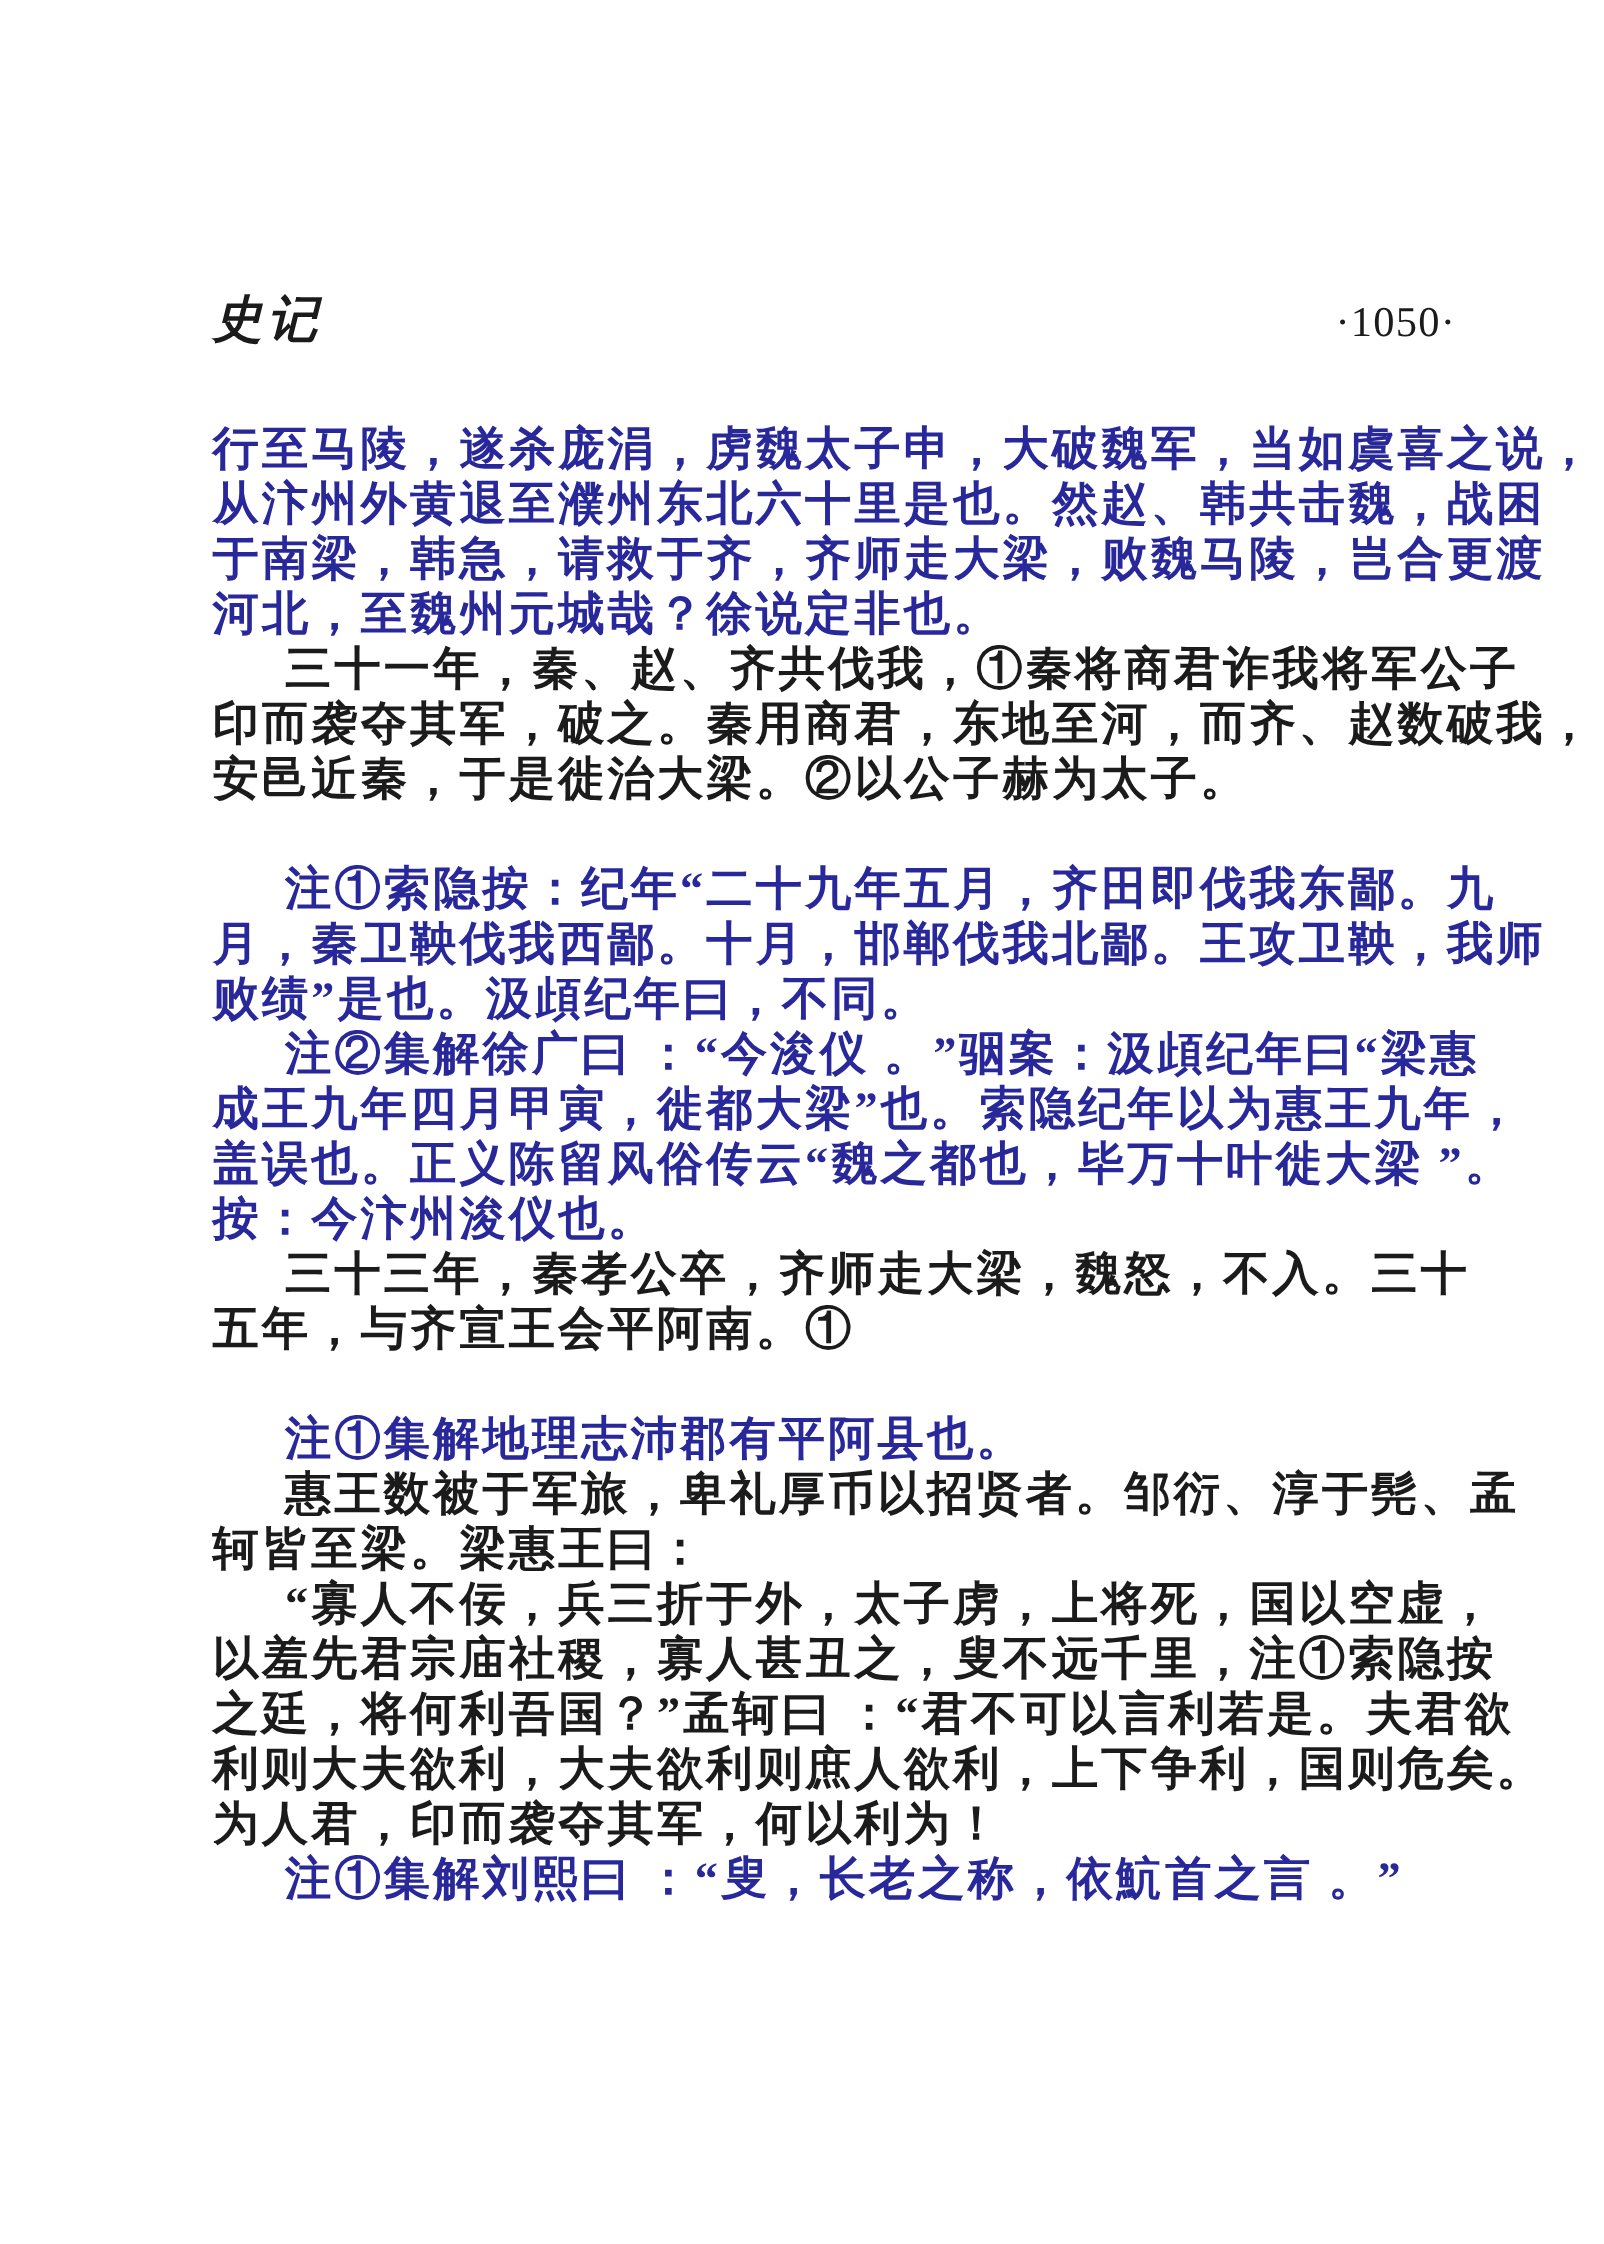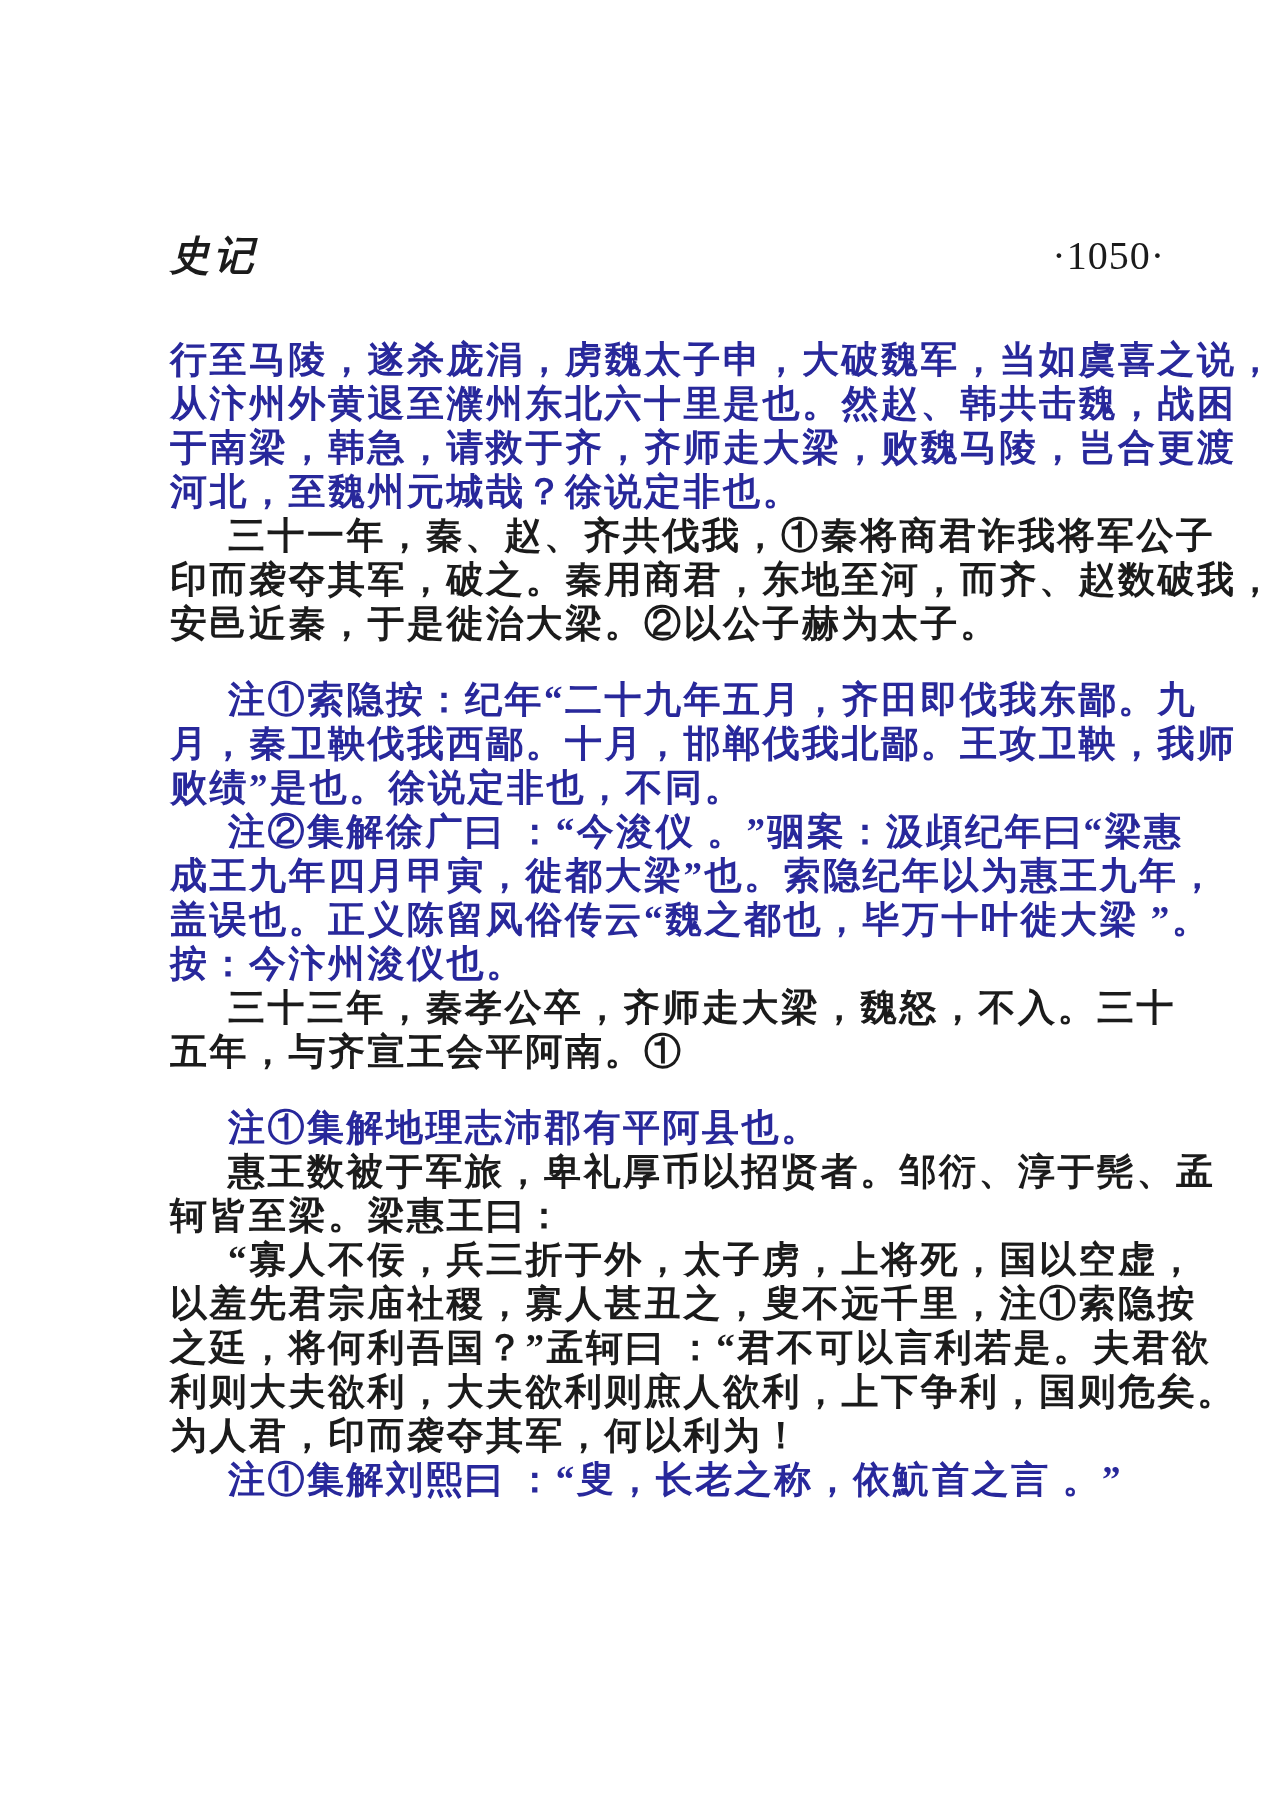--- a/index.html
+++ b/index.html
@@ -25,61 +25,61 @@
     align-items: baseline;
   }
   .book-title {
     font-size: 40px;
     font-style: italic;
     font-weight: bold;
     color: var(--black, #1b1b1b);
     letter-spacing: 4px;
   }
   .page-number {
-    font-size: 40px;
+    font-size: 34px;
     color: var(--black, #1b1b1b);
     letter-spacing: 1px;
   }
   .text-body {
     position: absolute;
     left: 170px;
     top: 338px;
     width: 958px;
     font-weight: bold;
   }
   .line {
     font-size: 37px;
     line-height: 44px;
     letter-spacing: 2.5px;
     white-space: nowrap;
   }
   .line.blue  { color: var(--blue, #28289b); }
   .line.black { color: var(--black, #1b1b1b); }
   .line.indent { padding-left: 58px; }
-  .line.gap { margin-top: 32px; }
+  .line.gap { margin-top: 44px; }
 </style>
 </head>
 <body>
 
 <div class="page">
   <header class="page-header">
     <span class="book-title">史记</span>
     <span class="page-number">·1050·</span>
   </header>
   <main class="text-body" id="text-body">
       <div class="line blue">行至马陵，遂杀庞涓，虏魏太子申，大破魏军，当如虞喜之说，</div>
       <div class="line blue">从汴州外黄退至濮州东北六十里是也。然赵、韩共击魏，战困</div>
       <div class="line blue">于南梁，韩急，请救于齐，齐师走大梁，败魏马陵，岂合更渡</div>
       <div class="line blue">河北，至魏州元城哉？徐说定非也。</div>
       <div class="line black indent">三十一年，秦、赵、齐共伐我，①秦将商君诈我将军公子</div>
       <div class="line black">印而袭夺其军，破之。秦用商君，东地至河，而齐、赵数破我，</div>
       <div class="line black">安邑近秦，于是徙治大梁。②以公子赫为太子。</div>
       <div class="line blue indent gap">注①索隐按：纪年“二十九年五月，齐田即伐我东鄙。九</div>
       <div class="line blue">月，秦卫鞅伐我西鄙。十月，邯郸伐我北鄙。王攻卫鞅，我师</div>
-      <div class="line blue">败绩”是也。徐说定非也，不同。</div>
+      <div class="line blue">败绩”是也。汲頉纪年曰，不同。</div>
       <div class="line blue indent">注②集解徐广曰 ：“今浚仪 。”骃案：汲頉纪年曰“梁惠</div>
       <div class="line blue">成王九年四月甲寅，徙都大梁”也。索隐纪年以为惠王九年，</div>
       <div class="line blue">盖误也。正义陈留风俗传云“魏之都也，毕万十叶徙大梁 ”。</div>
       <div class="line blue">按：今汴州浚仪也。</div>
       <div class="line black indent">三十三年，秦孝公卒，齐师走大梁，魏怒，不入。三十</div>
       <div class="line black">五年，与齐宣王会平阿南。①</div>
       <div class="line blue indent gap">注①集解地理志沛郡有平阿县也。</div>
       <div class="line black indent">惠王数被于军旅，卑礼厚币以招贤者。邹衍、淳于髡、孟</div>
       <div class="line black">轲皆至梁。梁惠王曰：</div>
       <div class="line black indent">“寡人不佞，兵三折于外，太子虏，上将死，国以空虚，</div>

